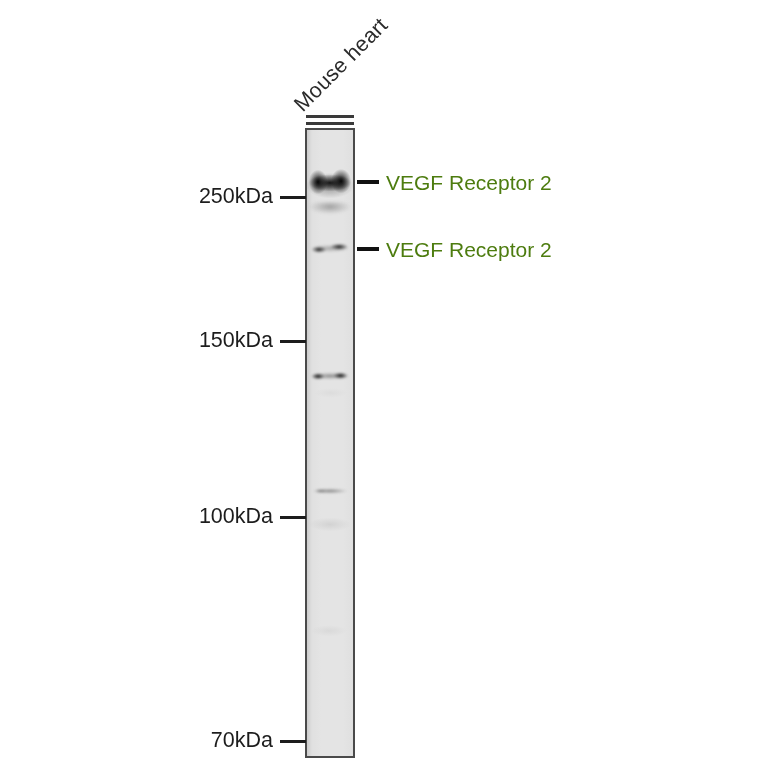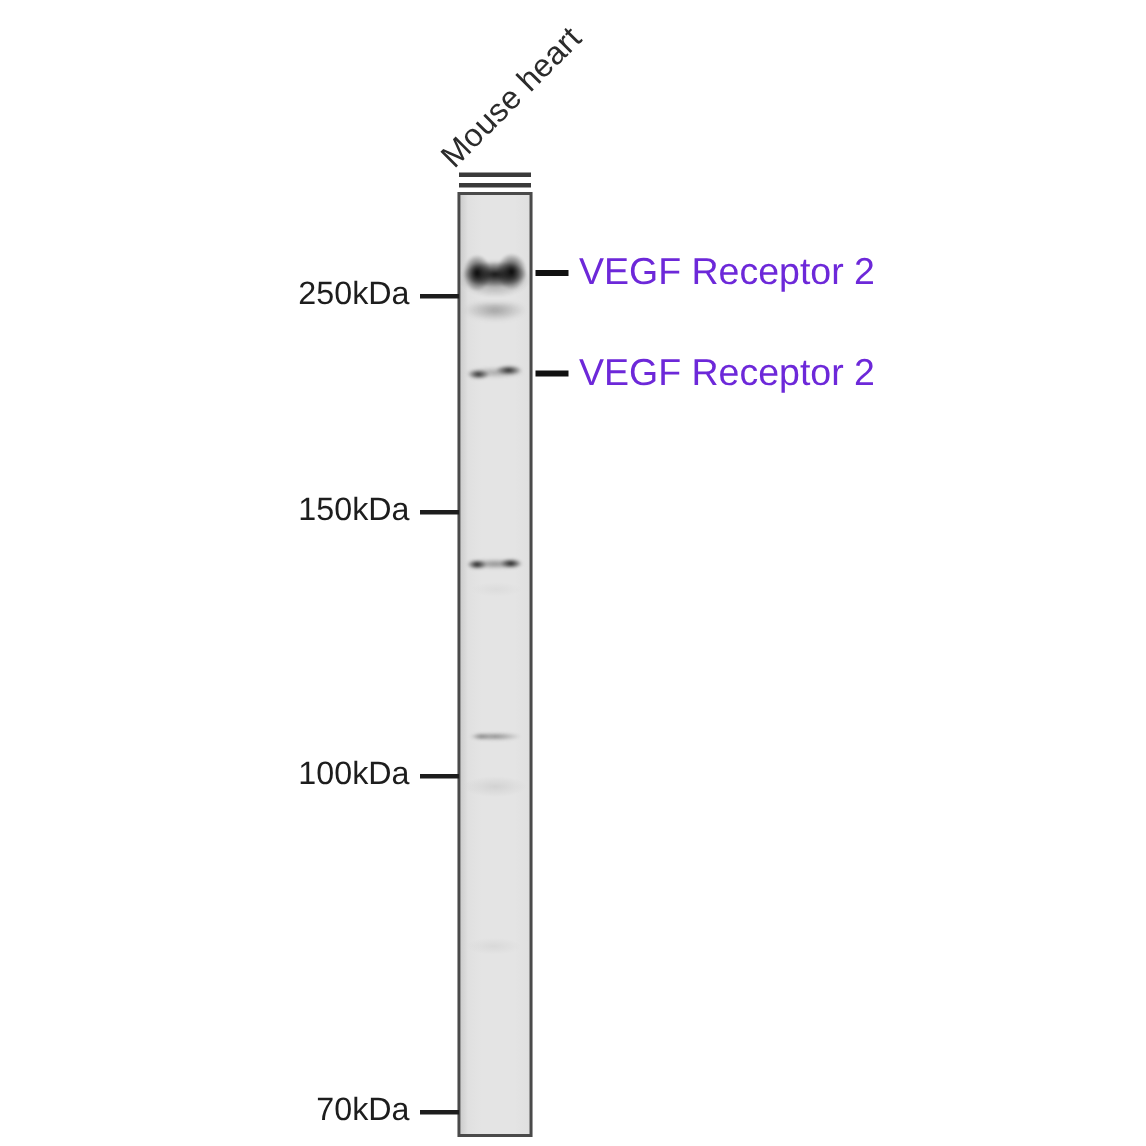--- a/index.html
+++ b/index.html
@@ -139,22 +139,22 @@
     height: 0;
   }
   .annotation-tick {
     display: block;
     width: 22px;
     height: 3.5px;
     background: #111111;
     margin-right: 7px;
   }
   .annotation-label {
-    font-size: 25px;
-    color: #6d28d9;
+    font-size: 21px;
+    color: #4d7c0f;
     white-space: nowrap;
     line-height: 1;
     transform: translateY(-0.5px);
   }
 </style>
 </head>
 <body>
 
 <div id="figure">
 

